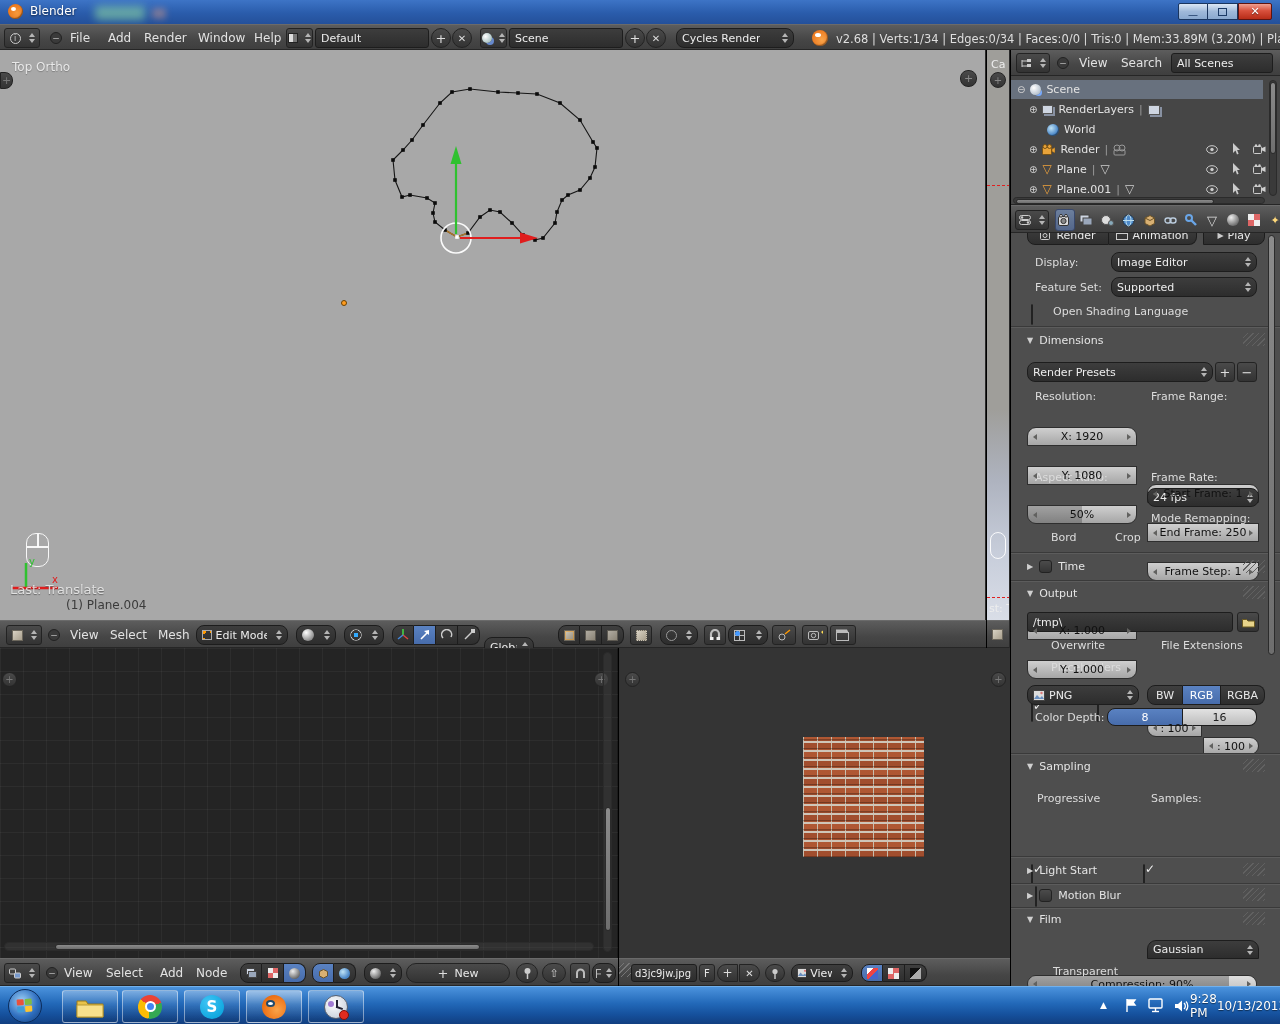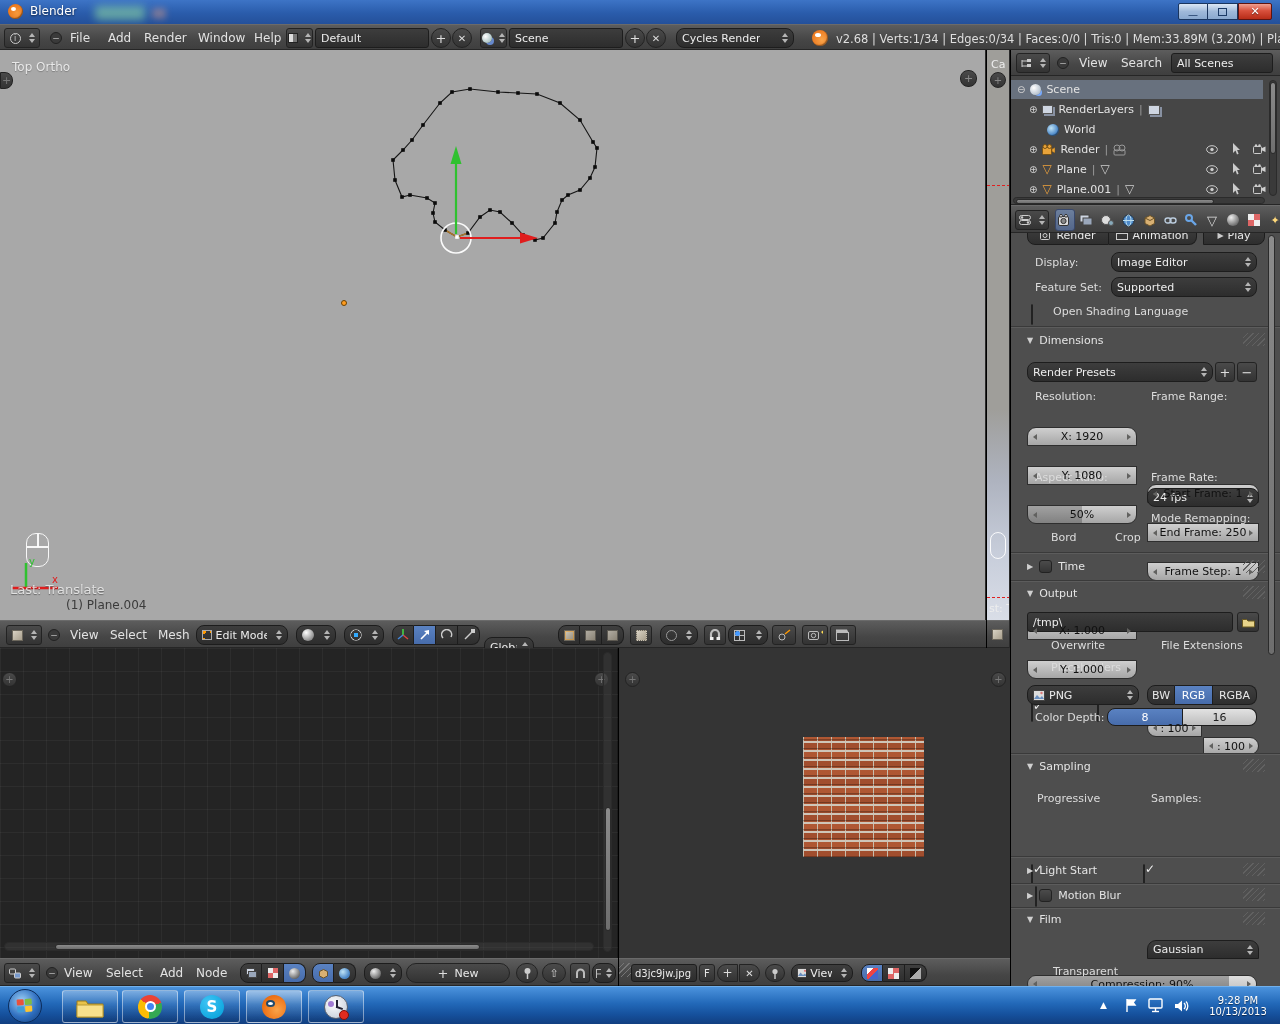--- a/index.html
+++ b/index.html
@@ -700,21 +700,21 @@
           <polygon points="1,9 4,5 7,8 9,6 11,9" fill="#6a8fc0"></polygon>
           <circle cx="8.5" cy="3" r="1.2" fill="#d77"></circle>
         </svg>
       <span class="t">PNG</span>
         <span class="ud">
           <i class="u"></i>
           <i class="d"></i>
         </span>
     </div>
     <div class="a seg" style="left:136px;top:452px;height:20px">
-      <div class="sg" style="width:28px">
+      <div class="sg" style="width:36px">
           <span>BW</span>
         </div>
       <div class="sg on" style="width:38px">
           <span>RGB</span>
         </div>
       <div class="sg" style="width:44px">
           <span>RGBA</span>
         </div>
     </div>
 
@@ -981,17 +981,17 @@
     </svg>
   <svg class="a" width="17" height="15" style="left:1148px;top:11px">
       <rect x="1" y="1" width="13" height="9" rx="1" fill="none" stroke="#fff" stroke-width="1.4"></rect>
       <line x1="7.5" y1="10" x2="7.5" y2="13" stroke="#fff" stroke-width="1.4"></line>
       <line x1="4" y1="13.5" x2="11" y2="13.5" stroke="#fff" stroke-width="1.4"></line>
     </svg>
   <svg class="a" width="16" height="14" style="left:1174px;top:12px">
       <polygon points="1,5 4,5 8,1.5 8,12.5 4,9 1,9" fill="#fff"></polygon>
       <path d="M10,4 a4,4 0 0 1 0,6 M12,2.5 a6.5,6.5 0 0 1 0,9" fill="none" stroke="#fff" stroke-width="1.3"></path>
     </svg>
-  <div class="a" style="left:1200px;top:3px;width:76px;height:32px;display:flex;flex-direction:column;align-items:center;justify-content:center;color:#fff;font-size:10px;text-shadow:0 1px 1px rgba(0,0,0,.5)">
+  <div class="a" style="left:1200px;top:3px;width:76px;height:32px;display:flex;flex-direction:row;align-items:center;justify-content:center;color:#fff;font-size:12px;text-shadow:0 1px 1px rgba(0,0,0,.5)">
     <span>9:28 PM</span>
     <span>10/13/2013</span>
   </div>
 </div>
 
 </body></html>

